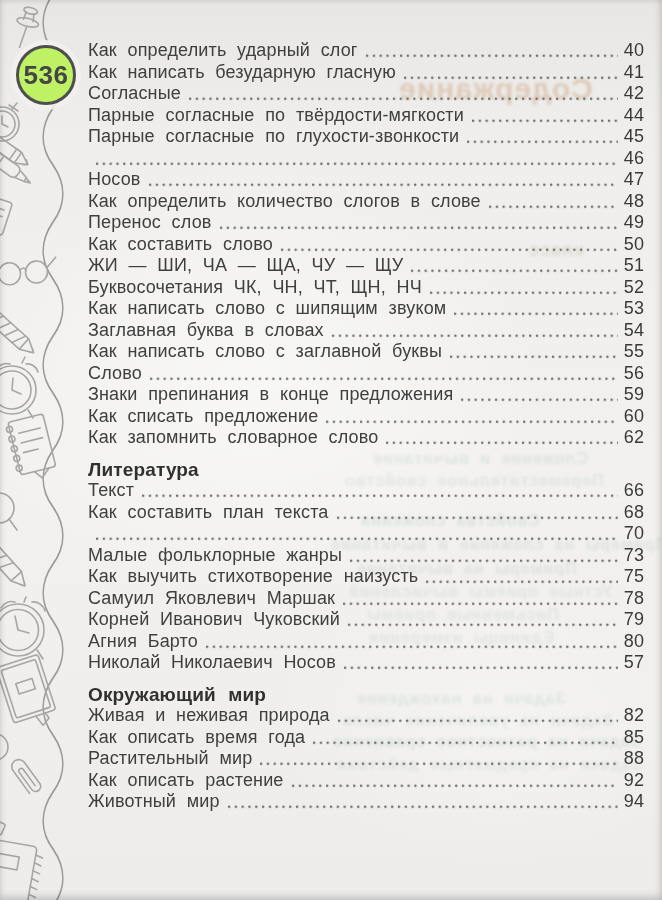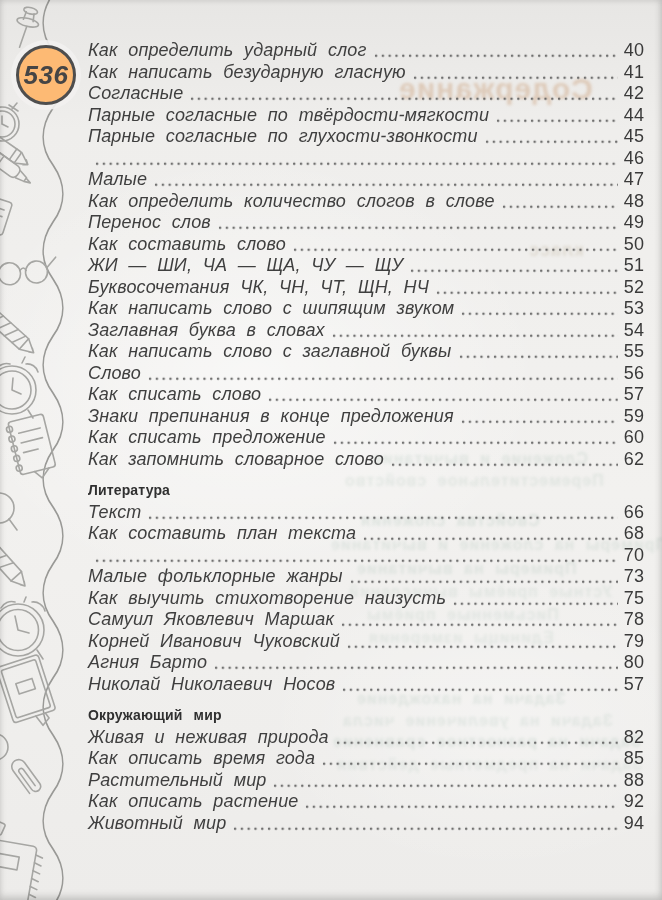--- a/index.html
+++ b/index.html
@@ -17,47 +17,47 @@
     box-shadow: inset 0 -4px 7px rgba(0,0,0,.14), inset 0 2px 5px rgba(0,0,0,.05), inset -3px 0 7px rgba(0,0,0,.05);
   }
   
   .strip{position:absolute;left:0;top:0;width:80px;height:900px;z-index:2;}
   .strip svg{display:block;}
   .doodle{stroke:#a6a6a3;stroke-width:1.6;fill:none;stroke-linecap:round;stroke-linejoin:round;}
   .wavy{stroke:#999996;stroke-width:1.7;fill:none;}
   
   .badge{
     position:absolute;left:16px;top:45px;width:54px;height:54px;z-index:3;
-    border:3.5px solid #4e4e4e;border-radius:50%;background:#fdba74;
+    border:3.5px solid #4e4e4e;border-radius:50%;background:#bef264;
     box-shadow:0 0 0 5px rgba(242,241,239,.9);
     display:flex;align-items:center;justify-content:center;
-    font-size:26px;font-weight:600;color:#454545;letter-spacing:.5px;font-style:italic;
+    font-size:26px;font-weight:600;color:#454545;letter-spacing:.5px;
   }
   
   .ghost{position:absolute;inset:0;z-index:1;pointer-events:none;}
   .ghost span{
     position:absolute;white-space:nowrap;font-weight:bold;
     transform:scaleX(-1);filter:blur(1.4px);letter-spacing:1px;word-spacing:5px;
   }
   
   .toc{
     position:absolute;left:88px;top:40px;width:560px;z-index:4;
     color:#3f3f3f;font-size:18px;letter-spacing:.15px;word-spacing:5.5px;
   }
   .row{display:flex;align-items:baseline;height:21.5px;line-height:21.5px;white-space:nowrap;}
-  .row .t{flex:0 0 auto;font-style:italic;}
+  .row .t{flex:0 0 auto;}
   .row .dots{
     flex:1 1 auto;align-self:stretch;margin:0 2px 0 7px;
     background-image:radial-gradient(circle at 2px 50%, rgba(80,80,80,.8) 1.25px, rgba(0,0,0,0) 1.6px);
     background-size:6.8px 21.5px;background-repeat:repeat-x;background-position:left 0 top 5px;
   }
   .row .p{flex:0 0 auto;min-width:28px;text-align:center;color:#3a3a3a;}
   .heading{
     height:21.5px;line-height:21.5px;margin-top:10px;
-    font-weight:bold;font-size:14px;color:#303030;word-spacing:7px;
+    font-weight:bold;font-size:19px;color:#303030;word-spacing:7px;
   }
 </style>
 </head>
 <body>
 
 <div class="ghost">
     <span style="left: 398px; top: 72px; font-size: 30px; color: rgb(201, 155, 116); opacity: 0.42;">Содержание</span>
     <span style="left: 528px; top: 240px; font-size: 18px; color: rgb(179, 164, 136); opacity: 0.28;">класс</span>
     <span style="left: 372px; top: 450px; font-size: 16px; color: rgb(143, 174, 159); opacity: 0.2;">Сложение и вычитание</span>
     <span style="left: 344px; top: 472px; font-size: 16px; color: rgb(143, 174, 159); opacity: 0.18;">Переместительное свойство</span>
@@ -187,21 +187,21 @@
     <div class="row">
       <span class="t">Парные согласные по глухости-звонкости</span>
       <span class="dots"></span>
       <span class="p">45</span>
     </div>
     <div class="row">
       <span class="dots"></span>
       <span class="p">46</span>
     </div>
     <div class="row">
-      <span class="t">Малые</span>
+      <span class="t">Носов</span>
       <span class="dots"></span>
       <span class="p">47</span>
     </div>
     <div class="row">
       <span class="t">Как определить количество слогов в слове</span>
       <span class="dots"></span>
       <span class="p">48</span>
     </div>
     <div class="row">
       <span class="t">Перенос слов</span>
@@ -237,84 +237,79 @@
       <span class="t">Как написать слово с заглавной буквы</span>
       <span class="dots"></span>
       <span class="p">55</span>
     </div>
     <div class="row">
       <span class="t">Слово</span>
       <span class="dots"></span>
       <span class="p">56</span>
     </div>
     <div class="row">
-      <span class="t">Как списать слово</span>
+      <span class="t">Знаки препинания в конце предложения</span>
+      <span class="dots"></span>
+      <span class="p">59</span>
+    </div>
+    <div class="row">
+      <span class="t">Как списать предложение</span>
+      <span class="dots"></span>
+      <span class="p">60</span>
+    </div>
+    <div class="row">
+      <span class="t">Как запомнить словарное слово</span>
+      <span class="dots"></span>
+      <span class="p">62</span>
+    </div>
+    <div class="heading">Литература</div>
+    <div class="row">
+      <span class="t">Текст</span>
+      <span class="dots"></span>
+      <span class="p">66</span>
+    </div>
+    <div class="row">
+      <span class="t">Как составить план текста</span>
+      <span class="dots"></span>
+      <span class="p">68</span>
+    </div>
+    <div class="row">
+      <span class="dots"></span>
+      <span class="p">70</span>
+    </div>
+    <div class="row">
+      <span class="t">Малые фольклорные жанры</span>
+      <span class="dots"></span>
+      <span class="p">73</span>
+    </div>
+    <div class="row">
+      <span class="t">Как выучить стихотворение наизусть</span>
+      <span class="dots"></span>
+      <span class="p">75</span>
+    </div>
+    <div class="row">
+      <span class="t">Самуил Яковлевич Маршак</span>
+      <span class="dots"></span>
+      <span class="p">78</span>
+    </div>
+    <div class="row">
+      <span class="t">Корней Иванович Чуковский</span>
+      <span class="dots"></span>
+      <span class="p">79</span>
+    </div>
+    <div class="row">
+      <span class="t">Агния Барто</span>
+      <span class="dots"></span>
+      <span class="p">80</span>
+    </div>
+    <div class="row">
+      <span class="t">Николай Николаевич Носов</span>
       <span class="dots"></span>
       <span class="p">57</span>
     </div>
-    <div class="row">
-      <span class="t">Знаки препинания в конце предложения</span>
-      <span class="dots"></span>
-      <span class="p">59</span>
-    </div>
-    <div class="row">
-      <span class="t">Как списать предложение</span>
-      <span class="dots"></span>
-      <span class="p">60</span>
-    </div>
-    <div class="row">
-      <span class="t">Как запомнить словарное слово</span>
-      <span class="dots"></span>
-      <span class="p">62</span>
-    </div>
-    <div class="heading">Литература</div>
-    <div class="row">
-      <span class="t">Текст</span>
-      <span class="dots"></span>
-      <span class="p">66</span>
-    </div>
-    <div class="row">
-      <span class="t">Как составить план текста</span>
-      <span class="dots"></span>
-      <span class="p">68</span>
-    </div>
-    <div class="row">
-      <span class="dots"></span>
-      <span class="p">70</span>
-    </div>
-    <div class="row">
-      <span class="t">Малые фольклорные жанры</span>
-      <span class="dots"></span>
-      <span class="p">73</span>
-    </div>
-    <div class="row">
-      <span class="t">Как выучить стихотворение наизусть</span>
-      <span class="dots"></span>
-      <span class="p">75</span>
-    </div>
-    <div class="row">
-      <span class="t">Самуил Яковлевич Маршак</span>
-      <span class="dots"></span>
-      <span class="p">78</span>
-    </div>
-    <div class="row">
-      <span class="t">Корней Иванович Чуковский</span>
-      <span class="dots"></span>
-      <span class="p">79</span>
-    </div>
-    <div class="row">
-      <span class="t">Агния Барто</span>
-      <span class="dots"></span>
-      <span class="p">80</span>
-    </div>
-    <div class="row">
-      <span class="t">Николай Николаевич Носов</span>
-      <span class="dots"></span>
-      <span class="p">57</span>
-    </div>
     <div class="heading">Окружающий мир</div>
     <div class="row">
       <span class="t">Живая и неживая природа</span>
       <span class="dots"></span>
       <span class="p">82</span>
     </div>
     <div class="row">
       <span class="t">Как описать время года</span>
       <span class="dots"></span>
       <span class="p">85</span>

